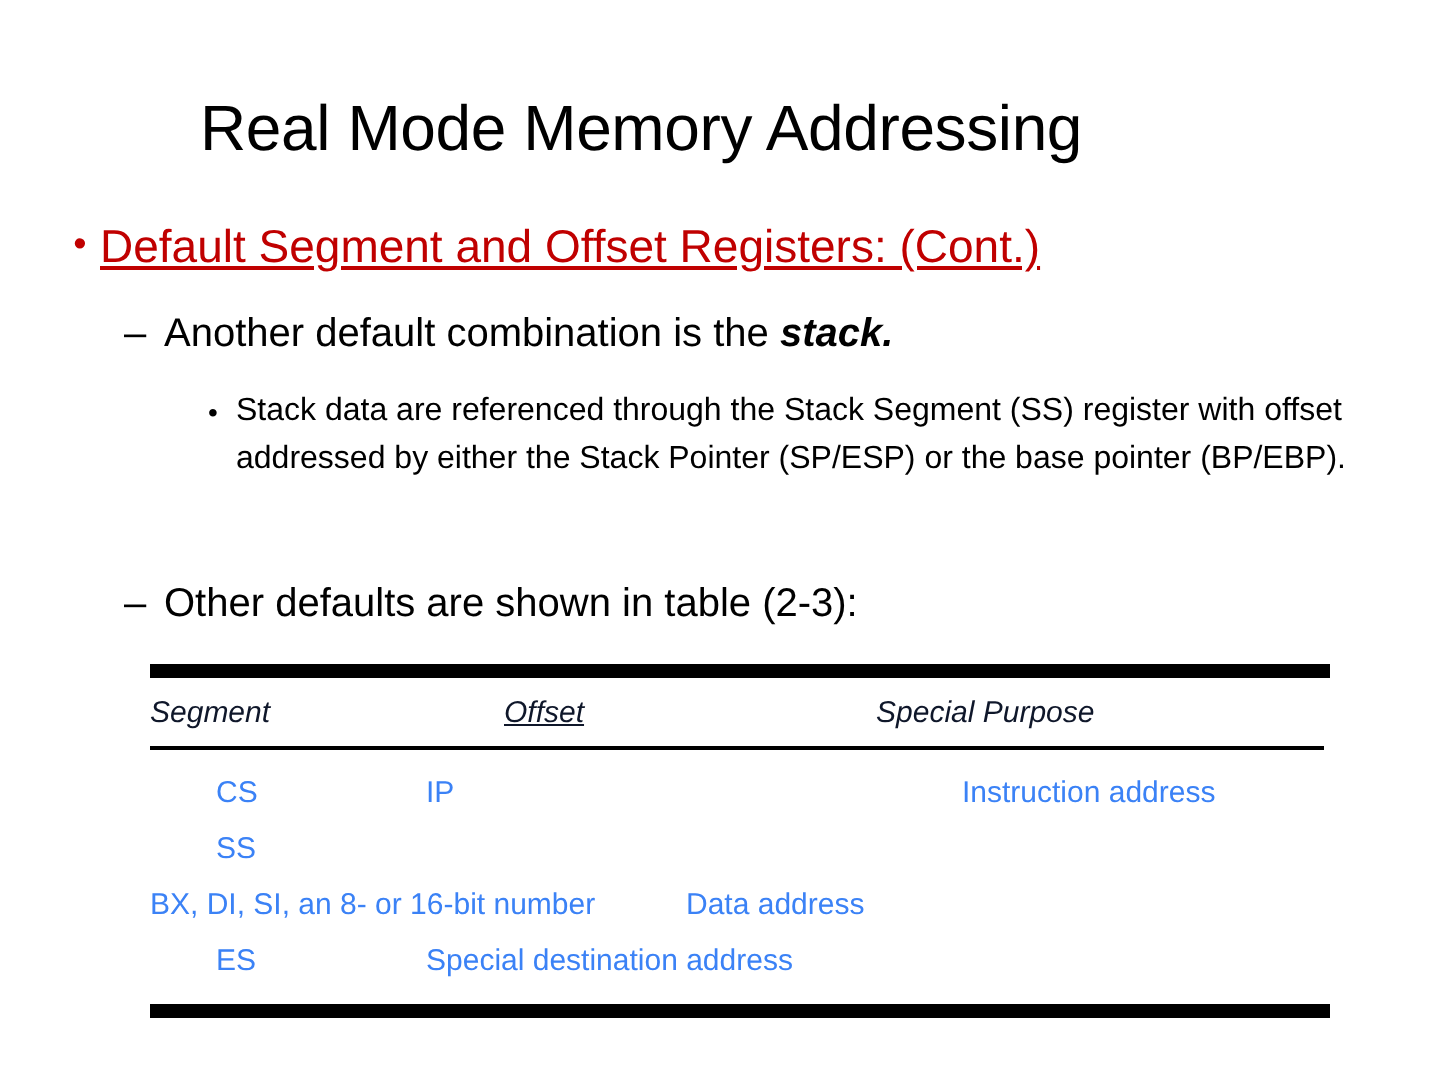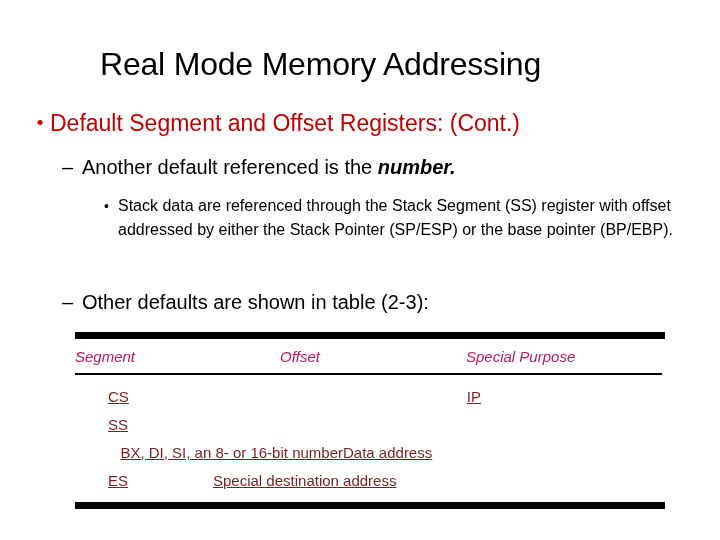--- a/index.html
+++ b/index.html
@@ -43,21 +43,21 @@
     display: flex;
     align-items: flex-start;
   }
   #level1-bullet .dot {
     width: 20px;
     flex: 0 0 20px;
     text-align: center;
     font-size: 19px;
     line-height: 30px;
   }
-  #level1-bullet .txt { flex: 1 1 auto; }
+  #level1-bullet .txt { flex: 1 1 auto; text-decoration: underline; }
 
   
   .level2 {
     position: absolute;
     left: 62px;
     width: 640px;
     color: #000000;
     font-size: 20px;
     line-height: 28px;
     display: flex;
@@ -112,55 +112,54 @@
     height: 2px;
     background: #000000;
     width: 587px;
   }
   .thead {
     display: flex;
     height: 34px;
     align-items: center;
     font-style: italic;
     font-size: 15px;
-    color: #be185d;
+    color: #0f172a;
   }
   .trow {
     display: flex;
     height: 28px;
     align-items: center;
     font-size: 15px;
-    color: #7f1d1d;
-    text-decoration: underline;
+    color: #3b82f6;
   }
   .col-segment { width: 105px; padding-left: 0px; }
   .col-offset  { width: 268px; }
   .col-purpose { flex: 1 1 auto; }
   .thead .col-segment { padding-left: 0px; }
   .thead .col-offset  { padding-left: 0px; }
   .trow  .col-segment { padding-left: 33px; }
-  .trow  .col-offset  { padding-left: 0px; text-align: right; }
-  .thead .col-offset  { margin-left: 100px; width: 168px;}
+  .trow  .col-offset  { padding-left: 0px; }
+  .thead .col-offset  { margin-left: 72px; width: 168px; text-decoration: underline;}
   .thead .col-purpose { padding-left: 18px; }
   .trow  .col-purpose { padding-left: 0px; }
   .tbody { padding-top: 7px; padding-bottom: 8px; }
 </style>
 </head>
 <body>
 
 <div id="slide-title">Real Mode Memory Addressing</div>
 
 <div id="level1-bullet">
   <span class="dot">•</span>
   <span class="txt">Default Segment and Offset Registers: (Cont.)</span>
 </div>
 
 <div class="level2" id="level2-stack">
   <span class="dash">–</span>
-  <span class="txt"><span>Another default referenced is the </span><span class="bi">number.</span></span>
+  <span class="txt"><span>Another default combination is the </span><span class="bi">stack.</span></span>
 </div>
 
 <div id="level3-block">
   <span class="dot3">•</span>
   <span class="body" id="level3-body"><b>Stack data</b><span> are referenced through the </span><b>Stack Segment (SS)</b><span> register with offset addressed by either the </span><b>Stack Pointer</b><span> (</span><b>SP/ESP</b><span>) or the base pointer (</span><b>BP/EBP</b><span>).</span></span>
 </div>
 
 <div class="level2" id="level2-other">
   <span class="dash">–</span>
   <span class="txt">Other defaults are shown in table (2-3):</span>
@@ -171,20 +170,21 @@
   <div class="thead">
     <div class="col-segment">Segment</div>
     <div class="col-offset">Offset</div>
     <div class="col-purpose">Special Purpose</div>
   </div>
   <div class="rule-thin"></div>
   <div class="tbody" id="table-body">
       <div class="trow">
         <div class="col-segment">CS</div>
         <div class="col-offset">IP</div>
+        <div class="col-purpose">Instruction address</div>
       </div>
       <div class="trow">
         <div class="col-segment">SS</div>
       </div>
       <div class="trow">
         <div class="col-offset">BX, DI, SI, an 8- or 16-bit number</div>
         <div class="col-purpose">Data address</div>
       </div>
       <div class="trow">
         <div class="col-segment">ES</div>

